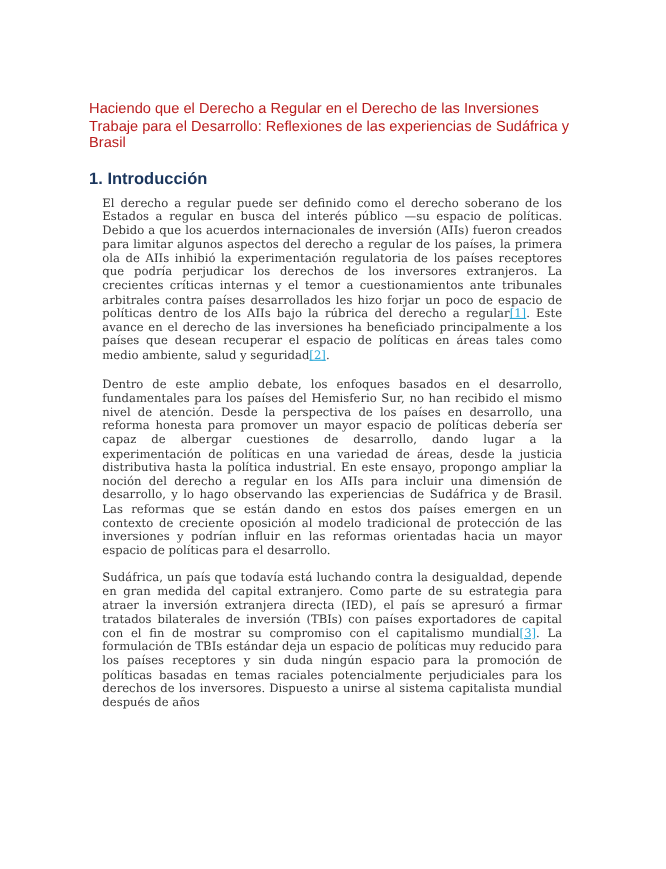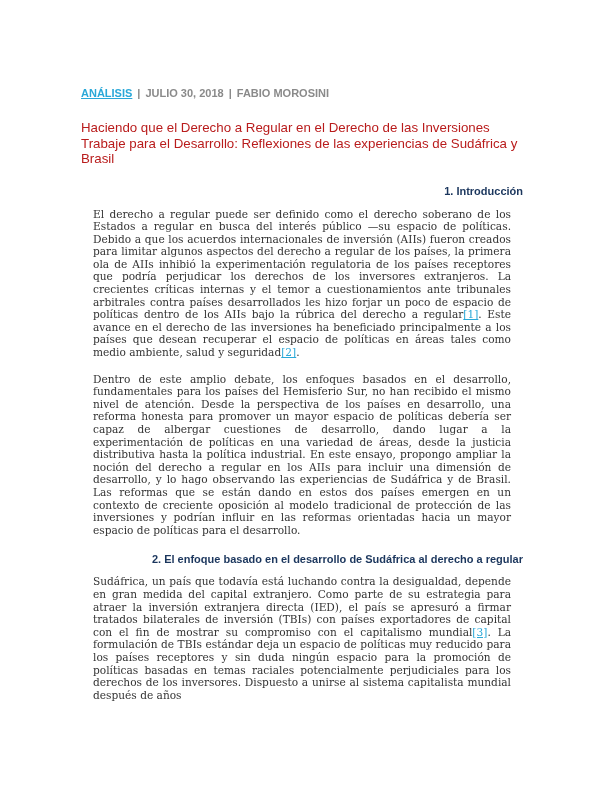--- a/index.html
+++ b/index.html
@@ -19,43 +19,39 @@
     .meta .cat { color: #2aa8d8; text-decoration: underline; }
     .meta .sep { margin: 0 5px; color: #8a8a8a; }
     h1.title {
       margin: 20px 0 0 0;
       font-family: "Liberation Sans", sans-serif;
       font-size: 13.3px; font-weight: normal; line-height: 15.5px; color: #b91c1c;
     }
     h2.section {
       margin: 0;
       font-family: "Liberation Sans", sans-serif;
-      font-size: 11px; font-weight: bold; line-height: 13px; color: #1b365d; text-align: right;
+      font-size: 15px; font-weight: bold; line-height: 13px; color: #1b365d;
     }
     p.body {
       margin: 12px;
       font-family: "DejaVu Serif", serif;
       font-size: 10.6px; line-height: 12.6px; color: #333333;
       text-align: justify;
     }
     .ref { color: #2aa8d8; text-decoration: underline; }
   </style>
 </head>
 <body>
 
 <div class="page">
 
-  <div class="meta">
-    <span class="cat">ANÁLISIS</span><span class="sep">|</span><span>JULIO 30, 2018</span><span class="sep">|</span><span>FABIO MOROSINI</span>
-  </div>
 
   <h1 class="title">Haciendo que el Derecho a Regular en el Derecho de las Inversiones Trabaje para el Desarrollo: Reflexiones de las experiencias de Sudáfrica y Brasil</h1>
 
   <h2 class="section" style="margin-top:18px">1. Introducción</h2>
 
   <p class="body" style="margin-top:10px"><span>El derecho a regular puede ser definido como el derecho soberano de los Estados a regular en busca del interés público —su espacio de políticas. Debido a que los acuerdos internacionales de inversión (AIIs) fueron creados para limitar algunos aspectos del derecho a regular de los países, la primera ola de AIIs inhibió la experimentación regulatoria de los países receptores que podría perjudicar los derechos de los inversores extranjeros. La crecientes críticas internas y el temor a cuestionamientos ante tribunales arbitrales contra países desarrollados les hizo forjar un poco de espacio de políticas dentro de los AIIs bajo la rúbrica del derecho a regular</span><a class="ref">[1]</a><span>. Este avance en el derecho de las inversiones ha beneficiado principalmente a los países que desean recuperar el espacio de políticas en áreas tales como medio ambiente, salud y seguridad</span><a class="ref">[2]</a><span>.</span></p>
 
   <p class="body" style="margin-top:14px"><span>Dentro de este amplio debate, los enfoques basados en el desarrollo, fundamentales para los países del Hemisferio Sur, no han recibido el mismo nivel de atención. Desde la perspectiva de los países en desarrollo, una reforma honesta para promover un mayor espacio de políticas debería ser capaz de albergar cuestiones de desarrollo, dando lugar a la experimentación de políticas en una variedad de áreas, desde la justicia distributiva hasta la política industrial. En este ensayo, propongo ampliar la noción del derecho a regular en los AIIs para incluir una dimensión de desarrollo, y lo hago observando las experiencias de Sudáfrica y de Brasil. Las reformas que se están dando en estos dos países emergen en un contexto de creciente oposición al modelo tradicional de protección de las inversiones y podrían influir en las reformas orientadas hacia un mayor espacio de políticas para el desarrollo.</span></p>
 
-  <h2 class="section" style="margin-top:17px">2. El enfoque basado en el desarrollo de Sudáfrica al derecho a regular</h2>
 
   <p class="body" style="margin-top:9px"><span>Sudáfrica, un país que todavía está luchando contra la desigualdad, depende en gran medida del capital extranjero. Como parte de su estrategia para atraer la inversión extranjera directa (IED), el país se apresuró a firmar tratados bilaterales de inversión (TBIs) con países exportadores de capital con el fin de mostrar su compromiso con el capitalismo mundial</span><a class="ref">[3]</a><span>. La formulación de TBIs estándar deja un espacio de políticas muy reducido para los países receptores y sin duda ningún espacio para la promoción de políticas basadas en temas raciales potencialmente perjudiciales para los derechos de los inversores. Dispuesto a unirse al sistema capitalista mundial después de años</span></p>
 </div>
 
 </body></html>

